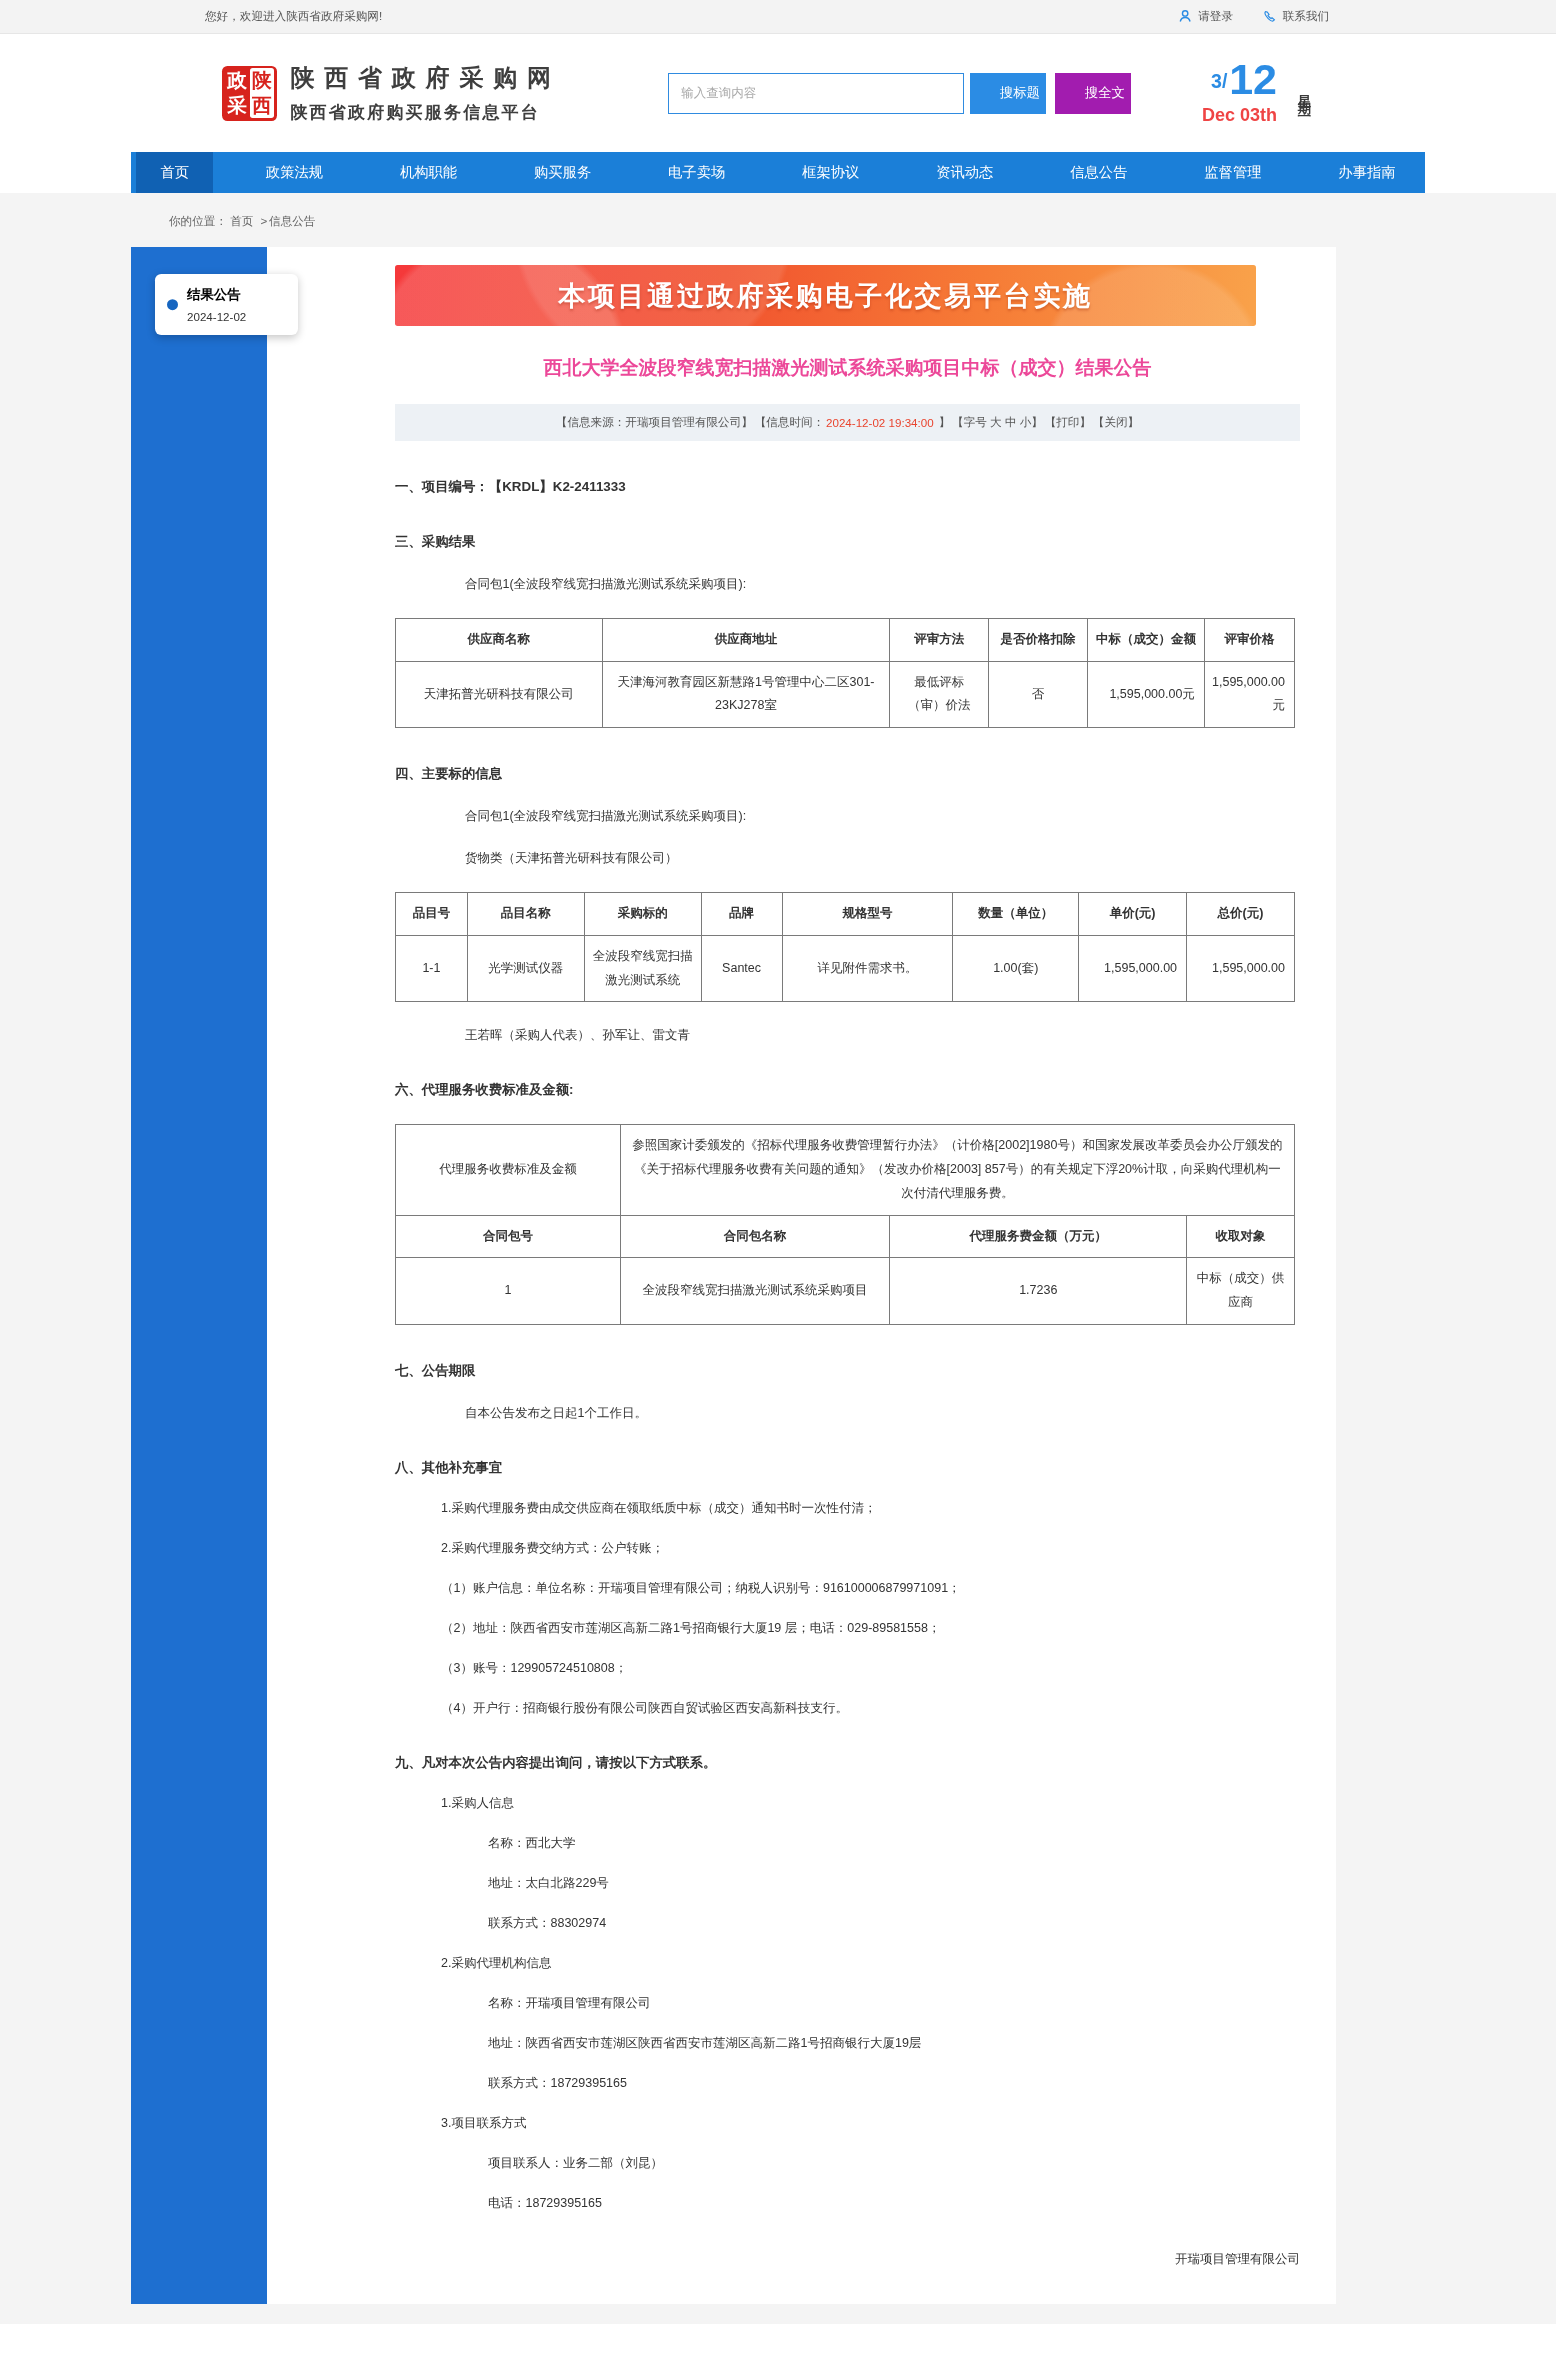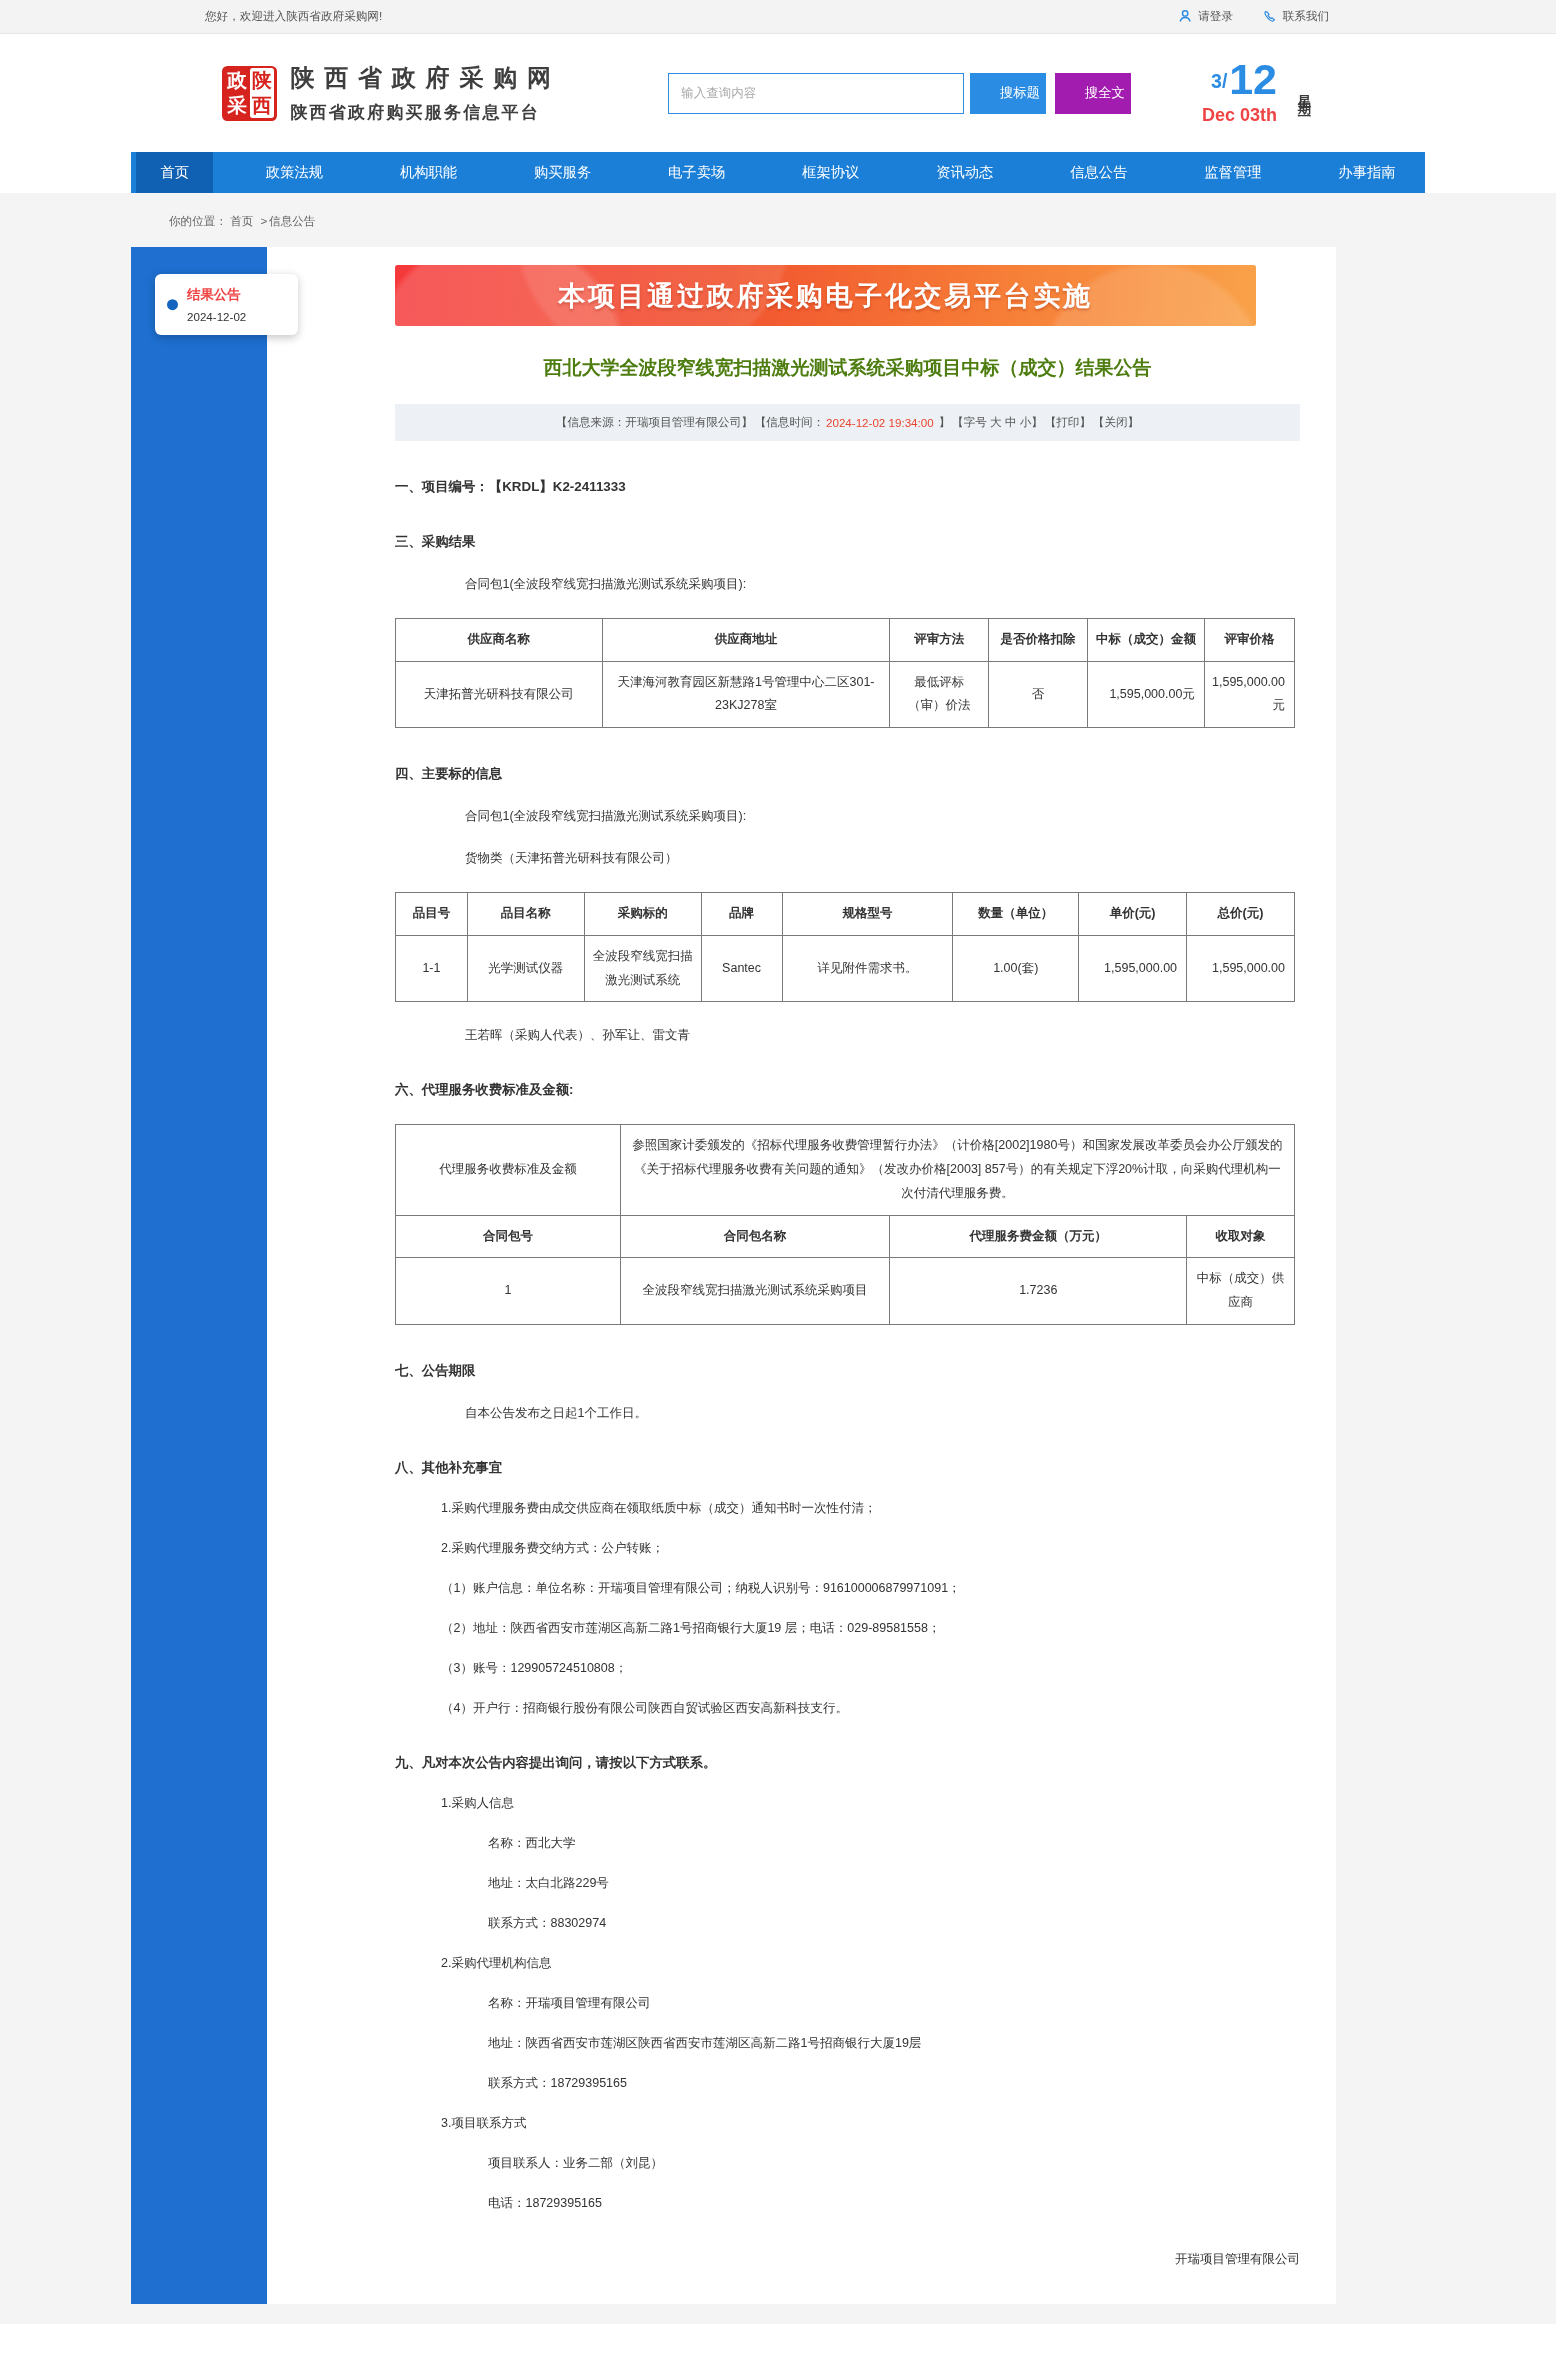--- a/index.html
+++ b/index.html
@@ -53,35 +53,35 @@
   .breadcrumb { padding:21.4px 0 18px 38px; font-size:11.6px; color:#666; }
   .breadcrumb a { color:#666; text-decoration:none; cursor:pointer; }
   .crumb-sep { margin:0 1.8px 0 7.1px; }
 
   
   .panel { width:1205px; margin-left:131px; background:#fff; display:flex; position:relative; }
   .side-col { width:136px; background:#1e6fd0; flex:0 0 auto; }
   .side-card { position:absolute; left:24px; top:27px; width:143px; background:#fff; border-radius:6.2px;
                box-shadow:0 2.7px 9px rgba(0,0,0,0.22); padding:11.6px 7.1px 11.6px 32px; cursor:pointer; z-index:2; }
   .side-dot { position:absolute; left:11.6px; top:50%; transform:translateY(-50%); width:11.6px; height:11.6px; border-radius:50%; background:#1565c0; }
-  .side-card-title { color:#ef4444; font-weight:bold; font-size:13.4px; }
+  .side-card-title { color:#000000; font-weight:bold; font-size:13.4px; }
   .side-card-date { color:#333; font-size:11.6px; margin-top:6.2px; }
   .main-col { flex:1; padding:18px 37px 36px 128px; min-width:0; }
 
   
   .banner { width:861px; height:61px; border-radius:2.7px; position:relative; overflow:hidden;
             display:flex; align-items:center; justify-content:center;
             background:
               radial-gradient(circle at 12% 160%, rgba(255,255,255,0.16) 0 16%, transparent 17%),
               radial-gradient(circle at 30% -60%, rgba(255,255,255,0.10) 0 22%, transparent 23%),
               radial-gradient(circle at 88% 180%, rgba(255,255,255,0.12) 0 14%, transparent 15%),
               linear-gradient(95deg,#f5383a 0%,#f1532f 38%,#f67b36 68%,#f9a24a 100%); }
   .banner-text { color:#fff; font-size:27px; font-weight:bold; letter-spacing:2.7px; text-shadow:0 1.8px 2.7px rgba(150,30,0,0.35); }
 
-  .article-title { width:905px; text-align:center; font-size:19px; font-weight:bold; color:#4d7c0f; margin-top:28.6px; }
+  .article-title { width:905px; text-align:center; font-size:19px; font-weight:bold; color:#ec4899; margin-top:28.6px; }
 
   .meta-bar { width:905px; height:37px; background:#edf1f5; margin-top:23px;
               display:flex; align-items:center; justify-content:center; font-size:11.6px; color:#555; }
   .meta-seg { margin:0 0.9px; white-space:pre; }
   .meta-time { color:#e9442e; }
   .meta-ctrl { cursor:pointer; }
 
   
   .sec-h { margin-top:37px; font-size:13.4px; font-weight:bold; color:#333; }
   .para { margin-top:25px; padding-left:70px; }

